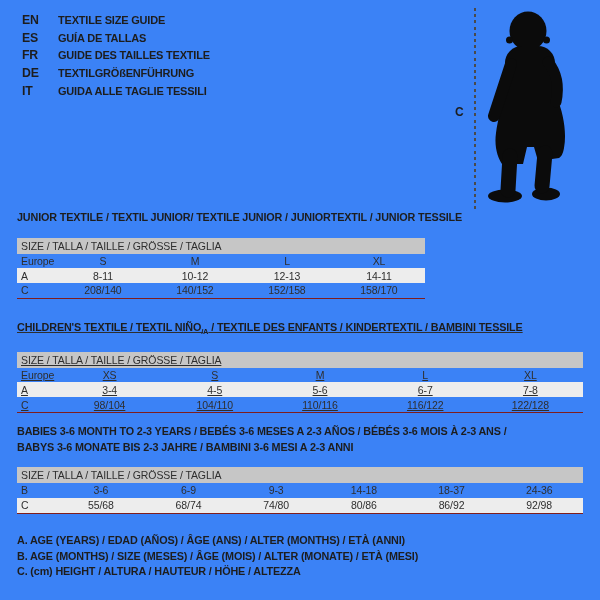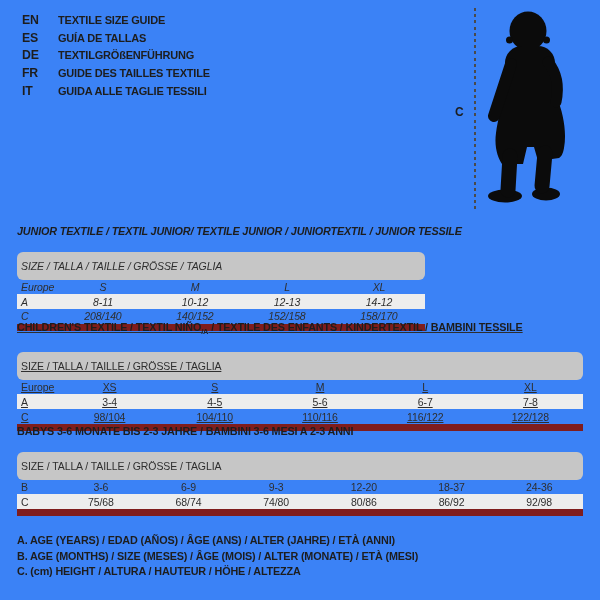--- a/index.html
+++ b/index.html
@@ -15,31 +15,31 @@
   .lang-label{font-weight:bold;font-size:11px;letter-spacing:-0.2px;color:var(--title,#1d1d1d);white-space:nowrap;}
   
   .dash-line{
     position:absolute;left:474px;top:8px;width:2px;height:202px;
     background:repeating-linear-gradient(to bottom,var(--dash,#4a4a4a) 0 3px,transparent 3px 6.2px);
   }
   .figure-label{position:absolute;left:455px;top:105px;font-weight:bold;font-size:12px;color:var(--title,#1d1d1d);}
   .baby{position:absolute;left:480px;top:0;width:120px;height:215px;color:var(--sil,#0b0b0b);}
   
   .section{position:absolute;left:17px;}
-  .s0{top:224px;width:408px;font-style:italic;}
+  .s0{top:210px;width:408px;}
   .s1{top:320px;width:566px;text-decoration:underline;}
   .s2{top:424px;width:566px;}
   .t-title{font-weight:bold;font-size:10.8px;line-height:15.5px;letter-spacing:-0.15px;color:var(--title,#1d1d1d);white-space:nowrap;}
   .t-title .sub{font-size:7.5px;vertical-align:sub;}
   .t-bar{
-    margin-top:12px;height:28px;background:var(--bar,#c6c6c6);
+    margin-top:12px;height:16px;background:var(--bar,#c6c6c6);
     font-size:10.5px;letter-spacing:-0.1px;color:var(--text,#2e2e2e);
-    display:flex;align-items:center;padding-left:4px;box-sizing:border-box;border-radius:6px;
+    display:flex;align-items:center;padding-left:4px;box-sizing:border-box;
   }
-  .t-body{border-bottom:7px solid #7f1d1d;}
+  .t-body{border-bottom:1px solid #7f1d1d;}
   .trow{display:flex;height:14.8px;align-items:center;font-size:10.5px;letter-spacing:-0.1px;}
   .trow.shaded{background:var(--shade,#ededed);}
   .tlabel{width:40px;padding-left:4px;box-sizing:border-box;}
   .tcell{flex:1;text-align:center;}
   
   .notes{position:absolute;left:17px;top:533px;}
   .note-line{font-weight:bold;font-size:10.8px;line-height:15.6px;letter-spacing:-0.15px;color:var(--title,#1d1d1d);white-space:nowrap;}
 </style>
 </head>
 <body>
@@ -49,26 +49,26 @@
   <div class="lang-list">
     <div class="lang-row">
       <span class="lang-code">EN</span>
       <span class="lang-label">TEXTILE SIZE GUIDE</span>
     </div>
     <div class="lang-row">
       <span class="lang-code">ES</span>
       <span class="lang-label">GUÍA DE TALLAS</span>
     </div>
     <div class="lang-row">
+      <span class="lang-code">FR</span>
+      <span class="lang-label">GUIDE DES TAILLES TEXTILE</span>
+    </div>
+    <div class="lang-row">
       <span class="lang-code">DE</span>
       <span class="lang-label">TEXTILGRÖßENFÜHRUNG</span>
-    </div>
-    <div class="lang-row">
-      <span class="lang-code">FR</span>
-      <span class="lang-label">GUIDE DES TAILLES TEXTILE</span>
     </div>
     <div class="lang-row">
       <span class="lang-code">IT</span>
       <span class="lang-label">GUIDA ALLE TAGLIE TESSILI</span>
     </div>
   </div>
 
   <div class="dash-line"></div>
   <div class="figure-label">C</div>
   <svg class="baby" viewBox="0 0 120 215" xmlns="http://www.w3.org/2000/svg" aria-hidden="true">
@@ -100,21 +100,21 @@
           <div class="tcell">S</div>
           <div class="tcell">M</div>
           <div class="tcell">L</div>
           <div class="tcell">XL</div>
         </div>
         <div class="trow shaded">
           <div class="tlabel">A</div>
           <div class="tcell">8-11</div>
           <div class="tcell">10-12</div>
           <div class="tcell">12-13</div>
-          <div class="tcell">14-12</div>
+          <div class="tcell">14-11</div>
         </div>
         <div class="trow">
           <div class="tlabel">C</div>
           <div class="tcell">208/140</div>
           <div class="tcell">140/152</div>
           <div class="tcell">152/158</div>
           <div class="tcell">158/170</div>
         </div>
       </div>
   </div>
@@ -147,44 +147,45 @@
           <div class="tcell">104/110</div>
           <div class="tcell">110/116</div>
           <div class="tcell">116/122</div>
           <div class="tcell">122/128</div>
         </div>
       </div>
   </div>
 
   <div class="section s2">
     <div class="t-title">
+        <div><span>BABIES 3-6 MONTH TO 2-3 YEARS / BEBÉS 3-6 MESES A 2-3 AÑOS / BÉBÉS 3-6 MOIS À 2-3 ANS /</span></div>
         <div><span>BABYS 3-6 MONATE BIS 2-3 JAHRE / BAMBINI 3-6 MESI A 2-3 ANNI</span></div>
       </div>
     <div class="t-bar">SIZE / TALLA / TAILLE / GRÖSSE / TAGLIA</div>
     <div class="t-body">
         <div class="trow">
           <div class="tlabel">B</div>
           <div class="tcell">3-6</div>
           <div class="tcell">6-9</div>
           <div class="tcell">9-3</div>
-          <div class="tcell">12-20</div>
+          <div class="tcell">14-18</div>
           <div class="tcell">18-37</div>
           <div class="tcell">24-36</div>
         </div>
         <div class="trow shaded">
           <div class="tlabel">C</div>
-          <div class="tcell">75/68</div>
+          <div class="tcell">55/68</div>
           <div class="tcell">68/74</div>
           <div class="tcell">74/80</div>
           <div class="tcell">80/86</div>
           <div class="tcell">86/92</div>
           <div class="tcell">92/98</div>
         </div>
       </div>
   </div>
 
   <div class="notes">
-    <div class="note-line">A. AGE (YEARS) / EDAD (AÑOS) / ÂGE (ANS) / ALTER (JAHRE) / ETÀ (ANNI)</div>
+    <div class="note-line">A. AGE (YEARS) / EDAD (AÑOS) / ÂGE (ANS) / ALTER (MONTHS) / ETÀ (ANNI)</div>
     <div class="note-line">B. AGE (MONTHS) / SIZE (MESES) / ÂGE (MOIS) / ALTER (MONATE) / ETÀ (MESI)</div>
     <div class="note-line">C. (cm) HEIGHT / ALTURA / HAUTEUR / HÖHE / ALTEZZA</div>
   </div>
 
 </div>
 
 </body></html>

